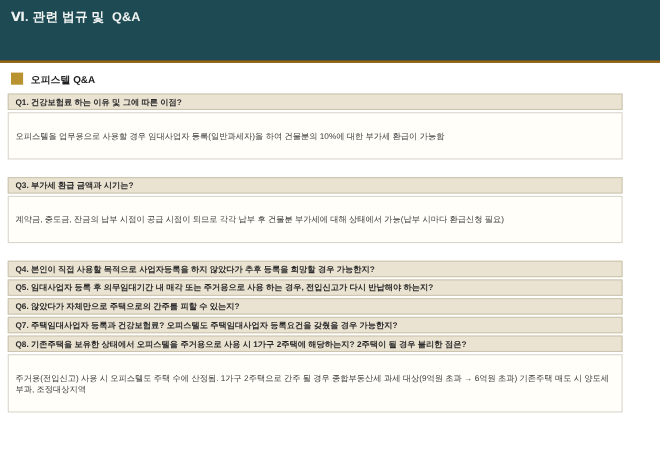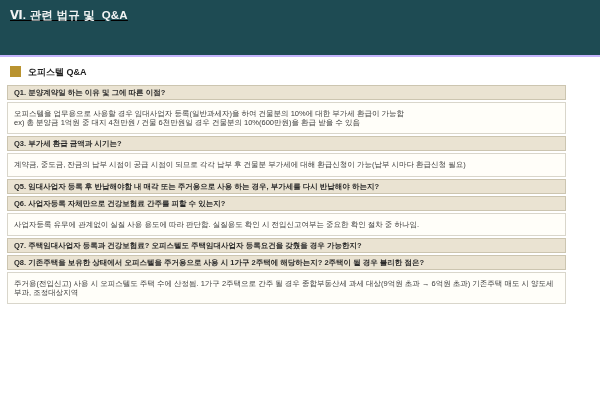--- a/index.html
+++ b/index.html
@@ -16,22 +16,21 @@
   *{box-sizing:border-box;margin:0;padding:0;}
   html,body{width:600px;height:415px;overflow:hidden;}
   body{
     font-family:"Liberation Sans","DejaVu Sans",sans-serif;
     background:#FFFFFF;
   }
   .slide{width:600px;height:415px;background:#FFFFFF;position:relative;}
   .title-bar{
     width:600px;height:57px;
     background:var(--header-bg);
-    border-bottom:2px solid #c4b5fd;
-    text-decoration:underline;
+    border-bottom:2px solid #a16207;
   }
   .title-bar h1{
     color:var(--header-fg);
     font-size:11.5px;
     font-weight:bold;
     padding:8px 0 0 10px;
     letter-spacing:0.2px;
     white-space:pre;
   }
   .content{padding:0;}
@@ -58,68 +57,65 @@
     line-height:9px;
     padding:2px 6px;
     margin-bottom:2px;
   }
   .a-box{
     background:var(--a-bg);
     border:1px solid var(--a-border);
     color:var(--a-fg);
     font-size:7.5px;
     line-height:9.2px;
-    padding:6px 6px;
-    margin-bottom:2px;
+    padding:16px 6px;
+    margin-bottom:16px;
   }
   .a-line{white-space:pre-wrap;}
 </style>
 </head>
 <body>
 
 <div class="slide">
   <header class="title-bar">
     <h1>Ⅵ. 관련 법규 및  Q&amp;A</h1>
   </header>
 
   <div class="content">
     <div class="section-header">
       <span class="bullet"></span>
       <span class="section-label">오피스텔 Q&amp;A</span>
     </div>
 
     <div class="qa-list" id="qa-list">
   <div class="qa-item">
-    <div class="q-box">Q1. 분양계약일 하는 이유 및 그에 따른 이점?</div>
+    <div class="q-box">Q1. 건강보험료 하는 이유 및 그에 따른 이점?</div>
     <div class="a-box">
             <div class="a-line">오피스텔을 업무용으로 사용할 경우 임대사업자 등록(일반과세자)을 하여 건물분의 10%에 대한 부가세 환급이 가능함</div>
-            <div class="a-line">ex) 총 분양금 1억원 중 대지 4천만원 / 건물 6천만원일 경우 건물분의 10%(600만원)을 환급 받을 수 있음</div>
           </div>
   </div>
 
 
   <div class="qa-item">
     <div class="q-box">Q3. 부가세 환급 금액과 시기는?</div>
     <div class="a-box">
-            <div class="a-line">계약금, 중도금, 잔금의 납부 시점이 공급 시점이 되므로 각각 납부 후 건물분 부가세에 대해 환급신청이 가능(납부 시마다 환급신청 필요)</div>
+            <div class="a-line">계약금, 중도금, 잔금의 납부 시점이 공급 시점이 되므로 각각 납부 후 건물분 부가세에 대해 상태에서 가능(납부 시마다 환급신청 필요)</div>
           </div>
   </div>
 
   <div class="qa-item">
+    <div class="q-box">Q4. 본인이 직접 사용할 목적으로 사업자등록을 하지 않았다가 추후 등록을 희망할 경우 가능한지?</div>
   </div>
 
   <div class="qa-item">
-    <div class="q-box">Q5. 임대사업자 등록 후 반납해야함 내 매각 또는 주거용으로 사용 하는 경우, 부가세를 다시 반납해야 하는지?</div>
+    <div class="q-box">Q5. 임대사업자 등록 후 의무임대기간 내 매각 또는 주거용으로 사용 하는 경우, 전입신고가 다시 반납해야 하는지?</div>
   </div>
 
   <div class="qa-item">
-    <div class="q-box">Q6. 사업자등록 자체만으로 건강보험료 간주를 피할 수 있는지?</div>
-    <div class="a-box">
-            <div class="a-line">사업자등록 유무에 관계없이 실질 사용 용도에 따라 판단함. 실질용도 확인 시 전입신고여부는 중요한 확인 절차 중 하나임.</div>
-          </div>
+    <div class="q-box">Q6. 않았다가 자체만으로 주택으로의 간주를 피할 수 있는지?</div>
   </div>
 
   <div class="qa-item">
     <div class="q-box">Q7. 주택임대사업자 등록과 건강보험료? 오피스텔도 주택임대사업자 등록요건을 갖췄을 경우 가능한지?</div>
   </div>
 
   <div class="qa-item">
     <div class="q-box">Q8. 기존주택을 보유한 상태에서 오피스텔을 주거용으로 사용 시 1가구 2주택에 해당하는지? 2주택이 될 경우 불리한 점은?</div>
     <div class="a-box">
             <div class="a-line">주거용(전입신고) 사용 시 오피스텔도 주택 수에 산정됨. 1가구 2주택으로 간주 될 경우 종합부동산세 과세 대상(9억원 초과 → 6억원 초과) 기존주택 매도 시 양도세 부과, 조정대상지역</div>

